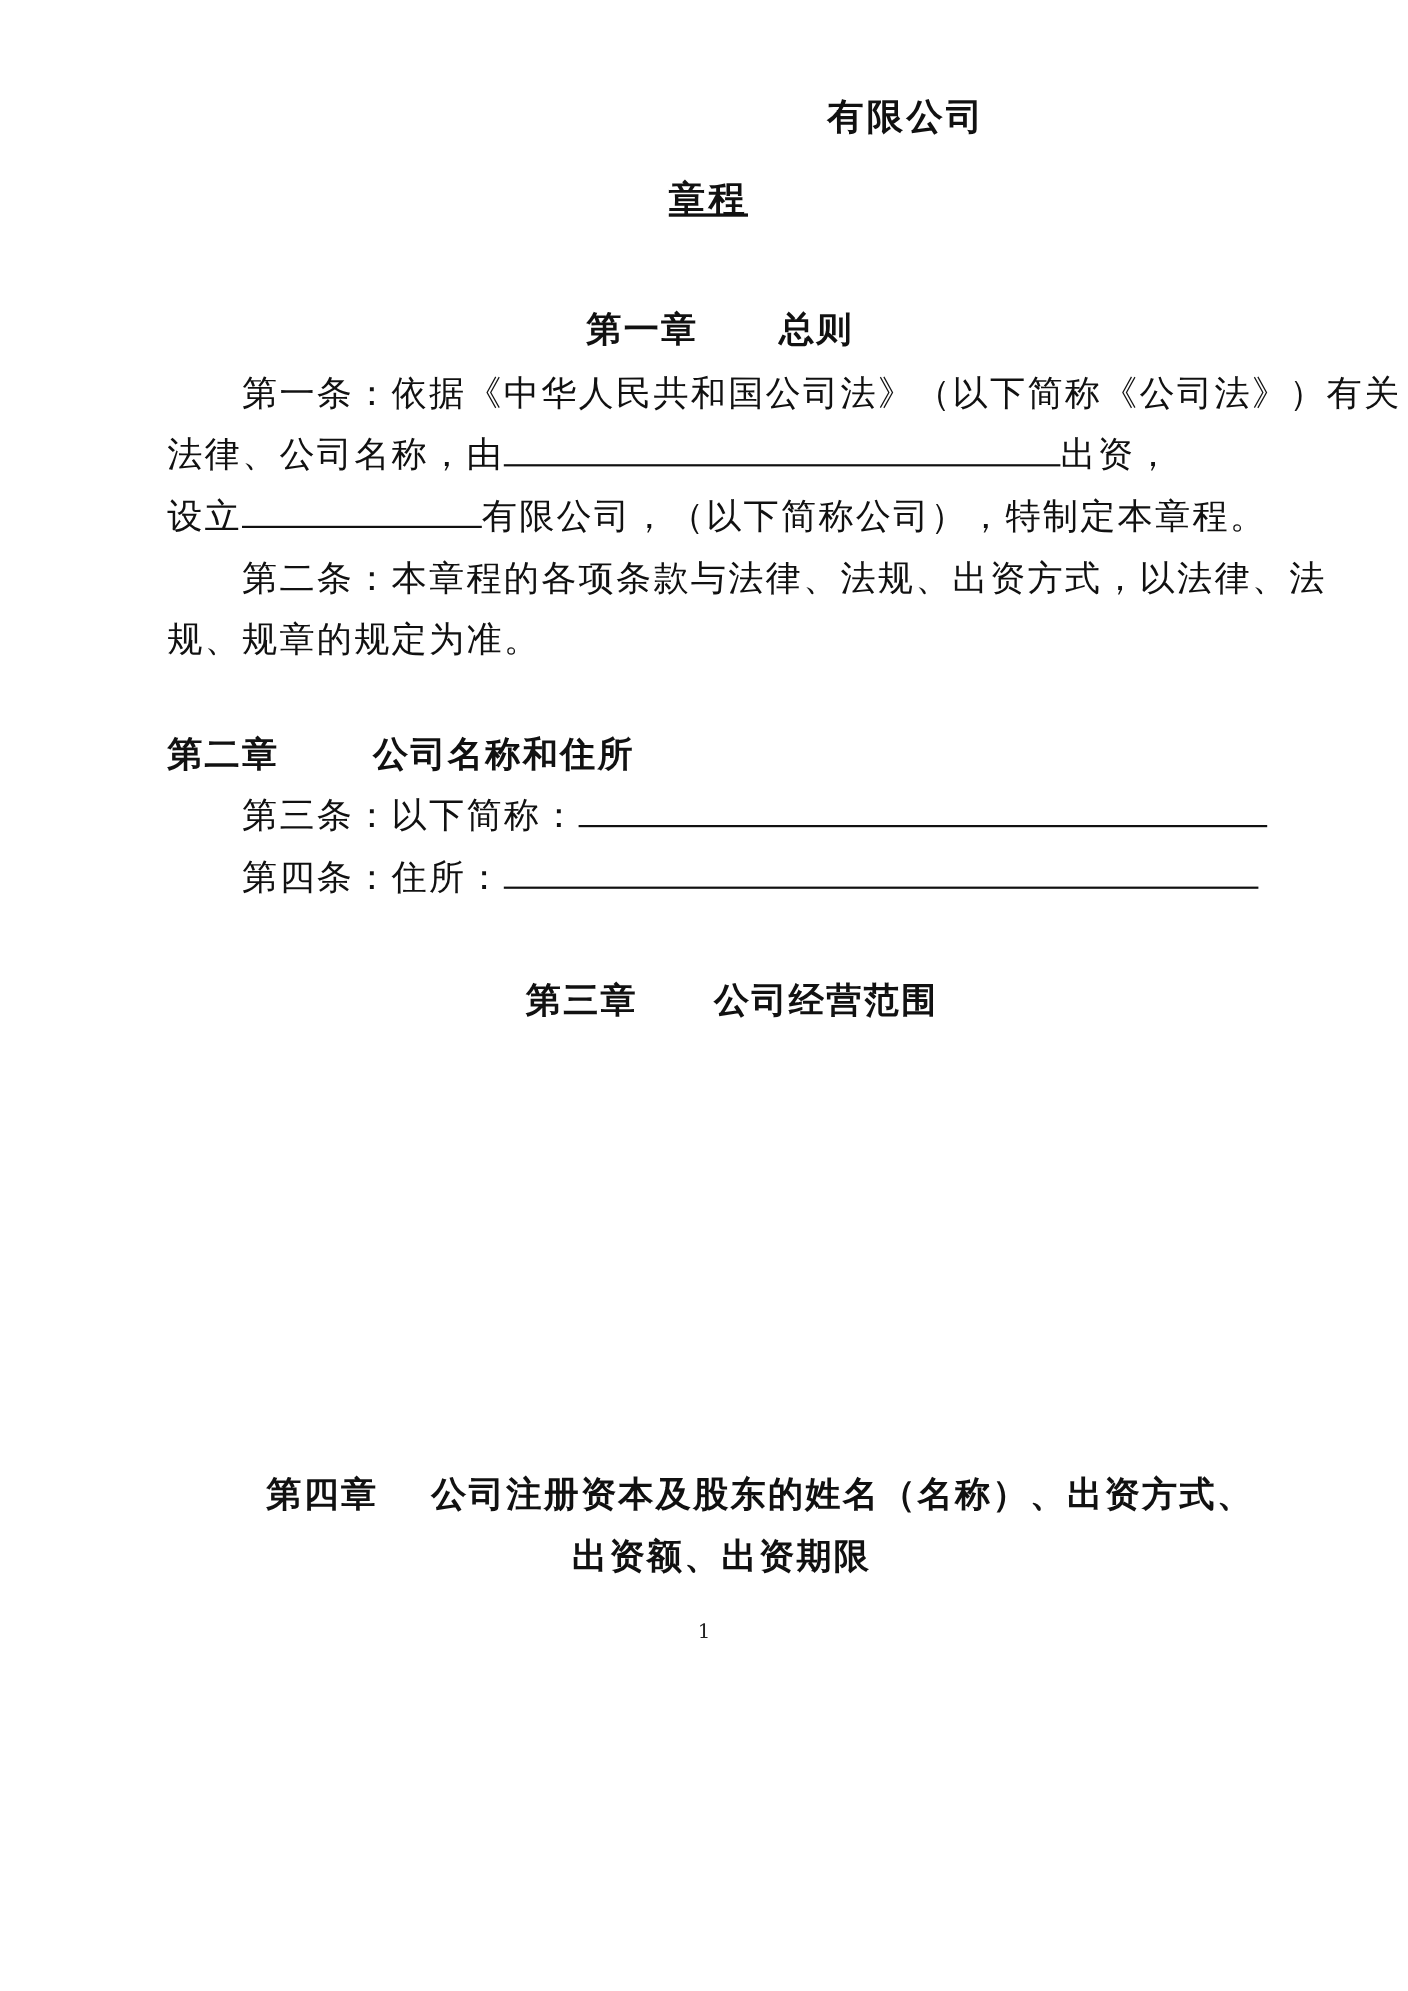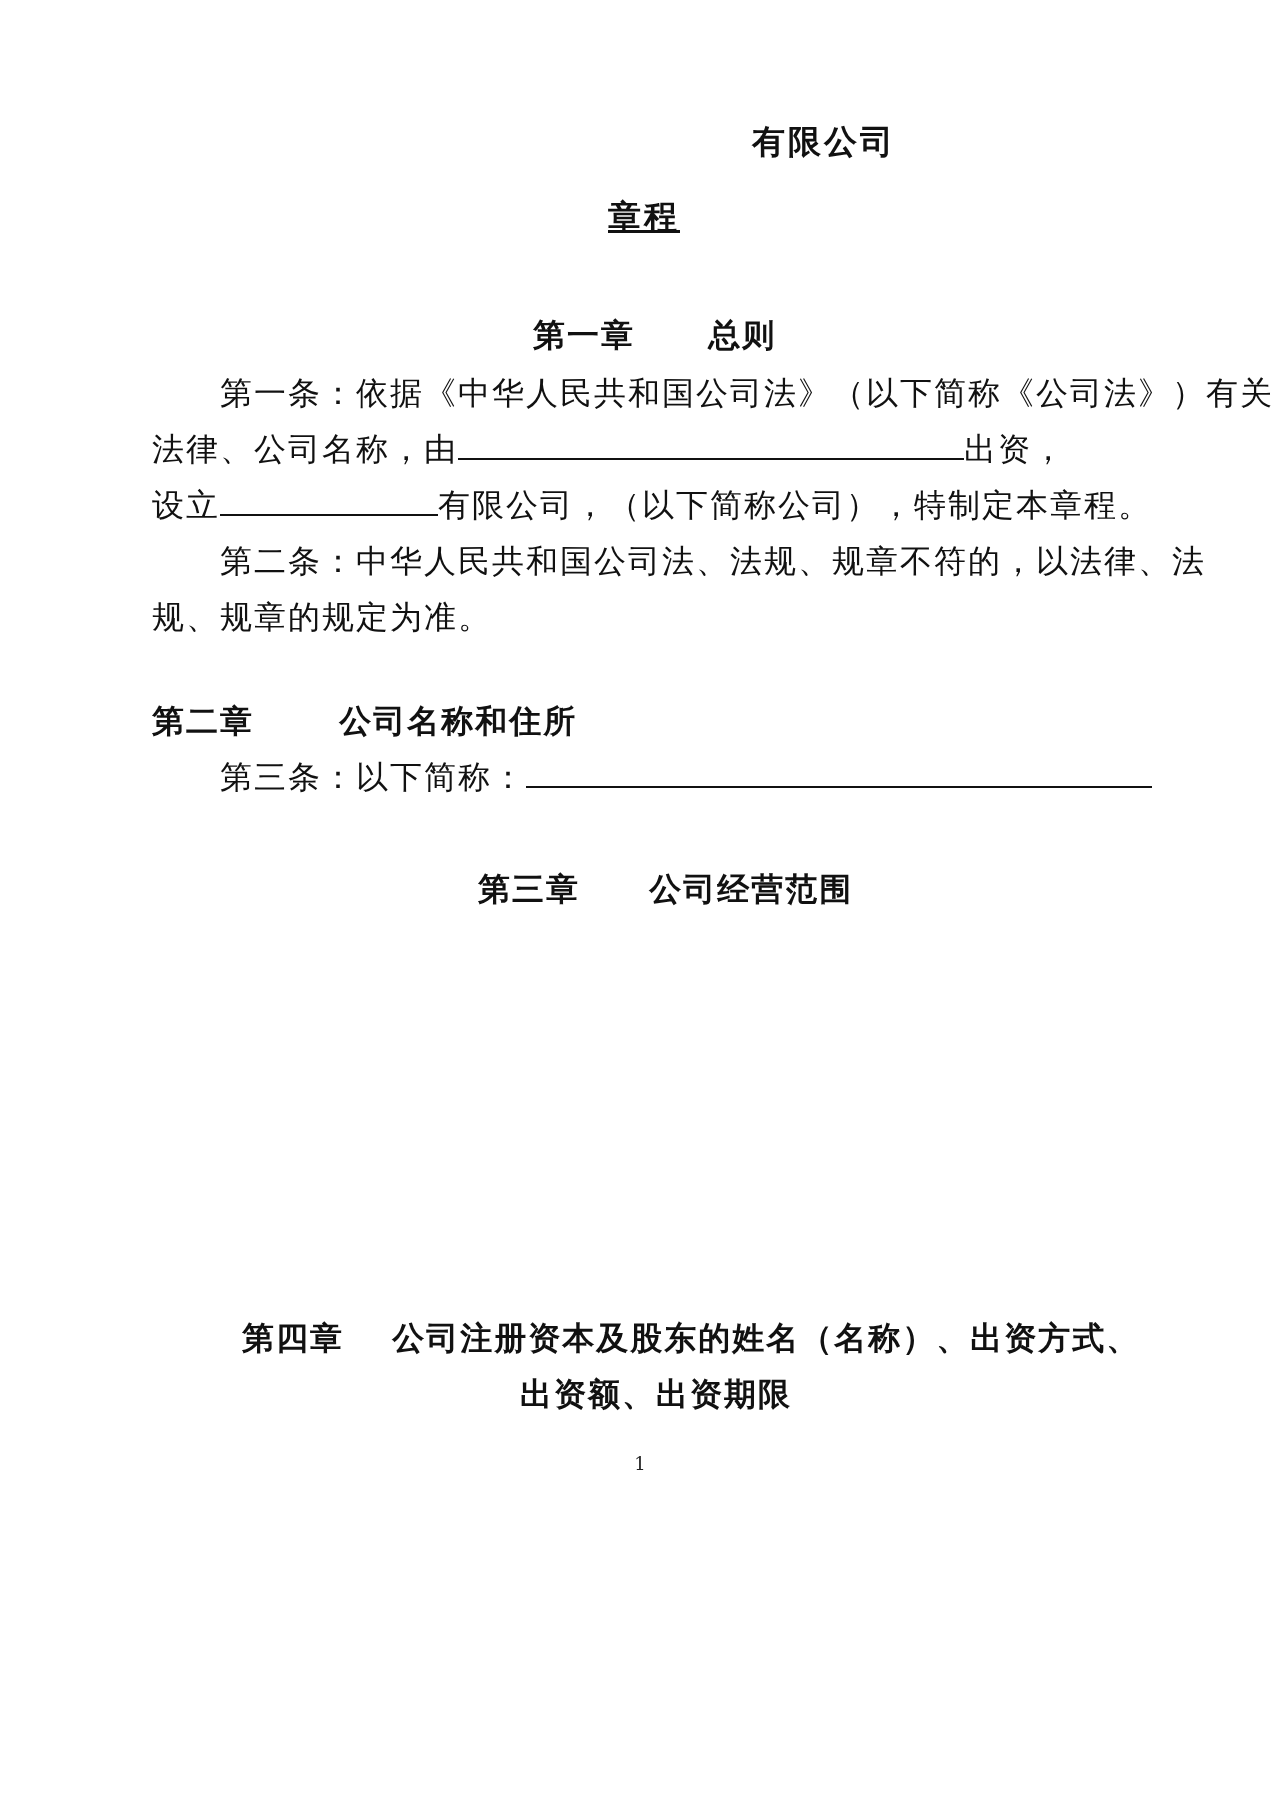--- a/index.html
+++ b/index.html
@@ -18,21 +18,21 @@
     font-size:32px; letter-spacing:2px;
     white-space:nowrap;
   }
   .just { text-align:justify; text-align-last:justify; }
 
   
   .title-line, .subtitle-line { height:56px; line-height:56px; }
   .title-line span, .subtitle-line span {
     font-size:33px; font-weight:700; letter-spacing:3px;
   }
-  .title-line    { margin-top:114px; }
+  .title-line    { margin-top:78px; }
   .title-line span    { margin-left:600px; display:inline-block; }
   .subtitle-line { margin-top:19px; }
   .subtitle-line span { margin-left:456px; display:inline-block;text-decoration:underline; }
 
   
   .hd { font-weight:700; }
   .hd span { display:inline-block; }
   .h1 { margin-top:62px; }
   .h1 .s1 { margin-left:381px; } .h1 .s2 { margin-left:60px; }
   .h2 { margin-top:48px; }
@@ -88,32 +88,35 @@
     <div class="line just ind p1">第一条：依据《中华人民共和国公司法》（以下简称《公司法》）有关</div>
 
     <div class="line">
       <span>法律、公司名称，由</span><span class="blank b-invest"></span><span>出资，</span>
     </div>
 
     <div class="line">
       <span>设立</span><span class="blank b-setname"></span><span>有限公司，（以下简称公司），特制定本章程。</span>
     </div>
 
-    <div class="line just ind">第二条：中华人民共和国公司法、法规、规章不符的，以法律、法</div>
+    <div class="line just ind">第二条：本章程的各项条款与法律、法规、出资方式，以法律、法</div>
     <div class="line">规、规章的规定为准。</div>
 
     <div class="line hd h2">
       <span class="s1">第二章</span>
       <span class="s2">公司名称和住所</span>
     </div>
 
     <div class="line ind">
       <span>第三条：以下简称：</span><span class="blank b-name"></span>
     </div>
 
+    <div class="line ind">
+      <span>第四条：住所：</span><span class="blank b-addr"></span>
+    </div>
 
     <div class="line hd h3">
       <span class="s1">第三章</span>
       <span class="s2">公司经营范围</span>
     </div>
 
 
     <div class="line hd h4a">
       <span class="s1">第四章</span>
       <span class="s2">公司注册资本及股东的姓名（名称）、出资方式、</span>

